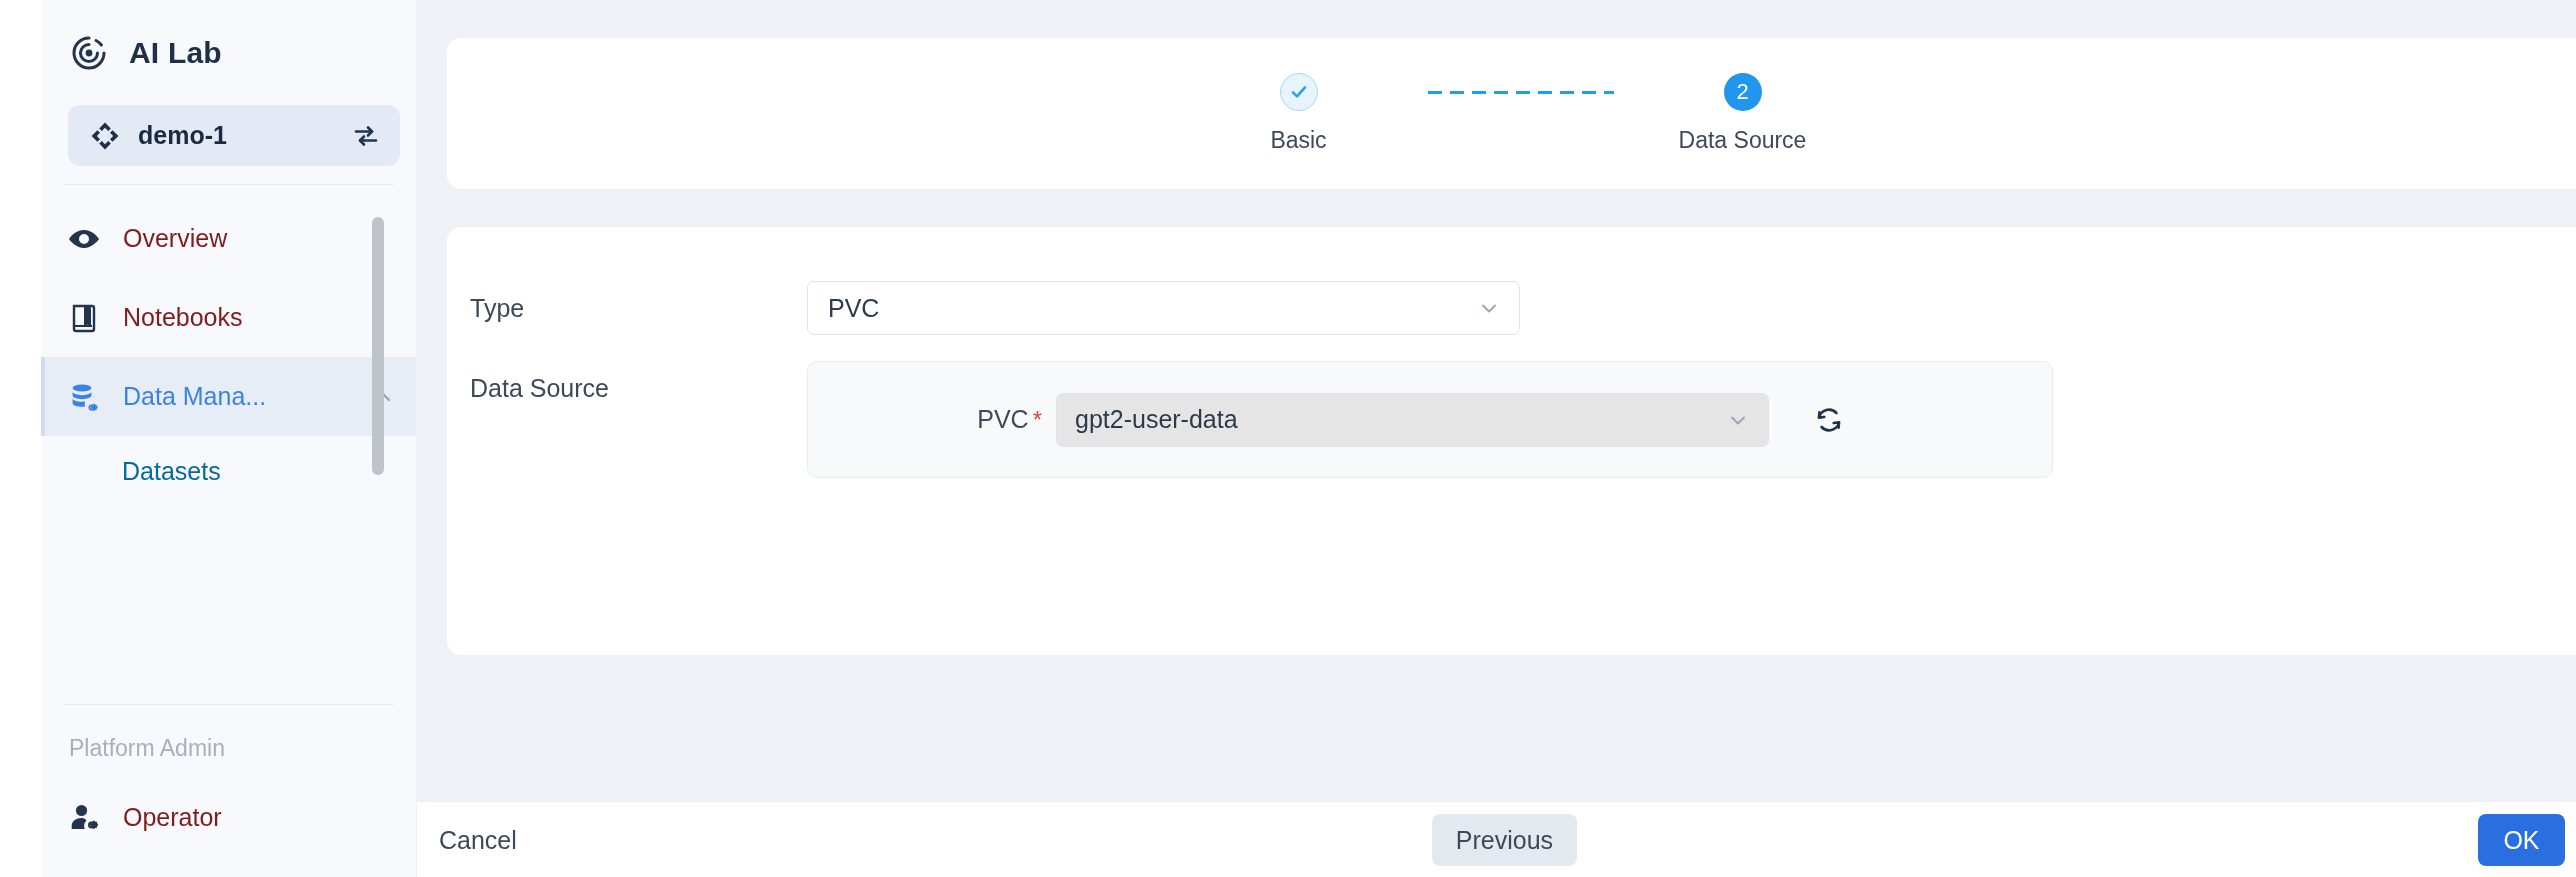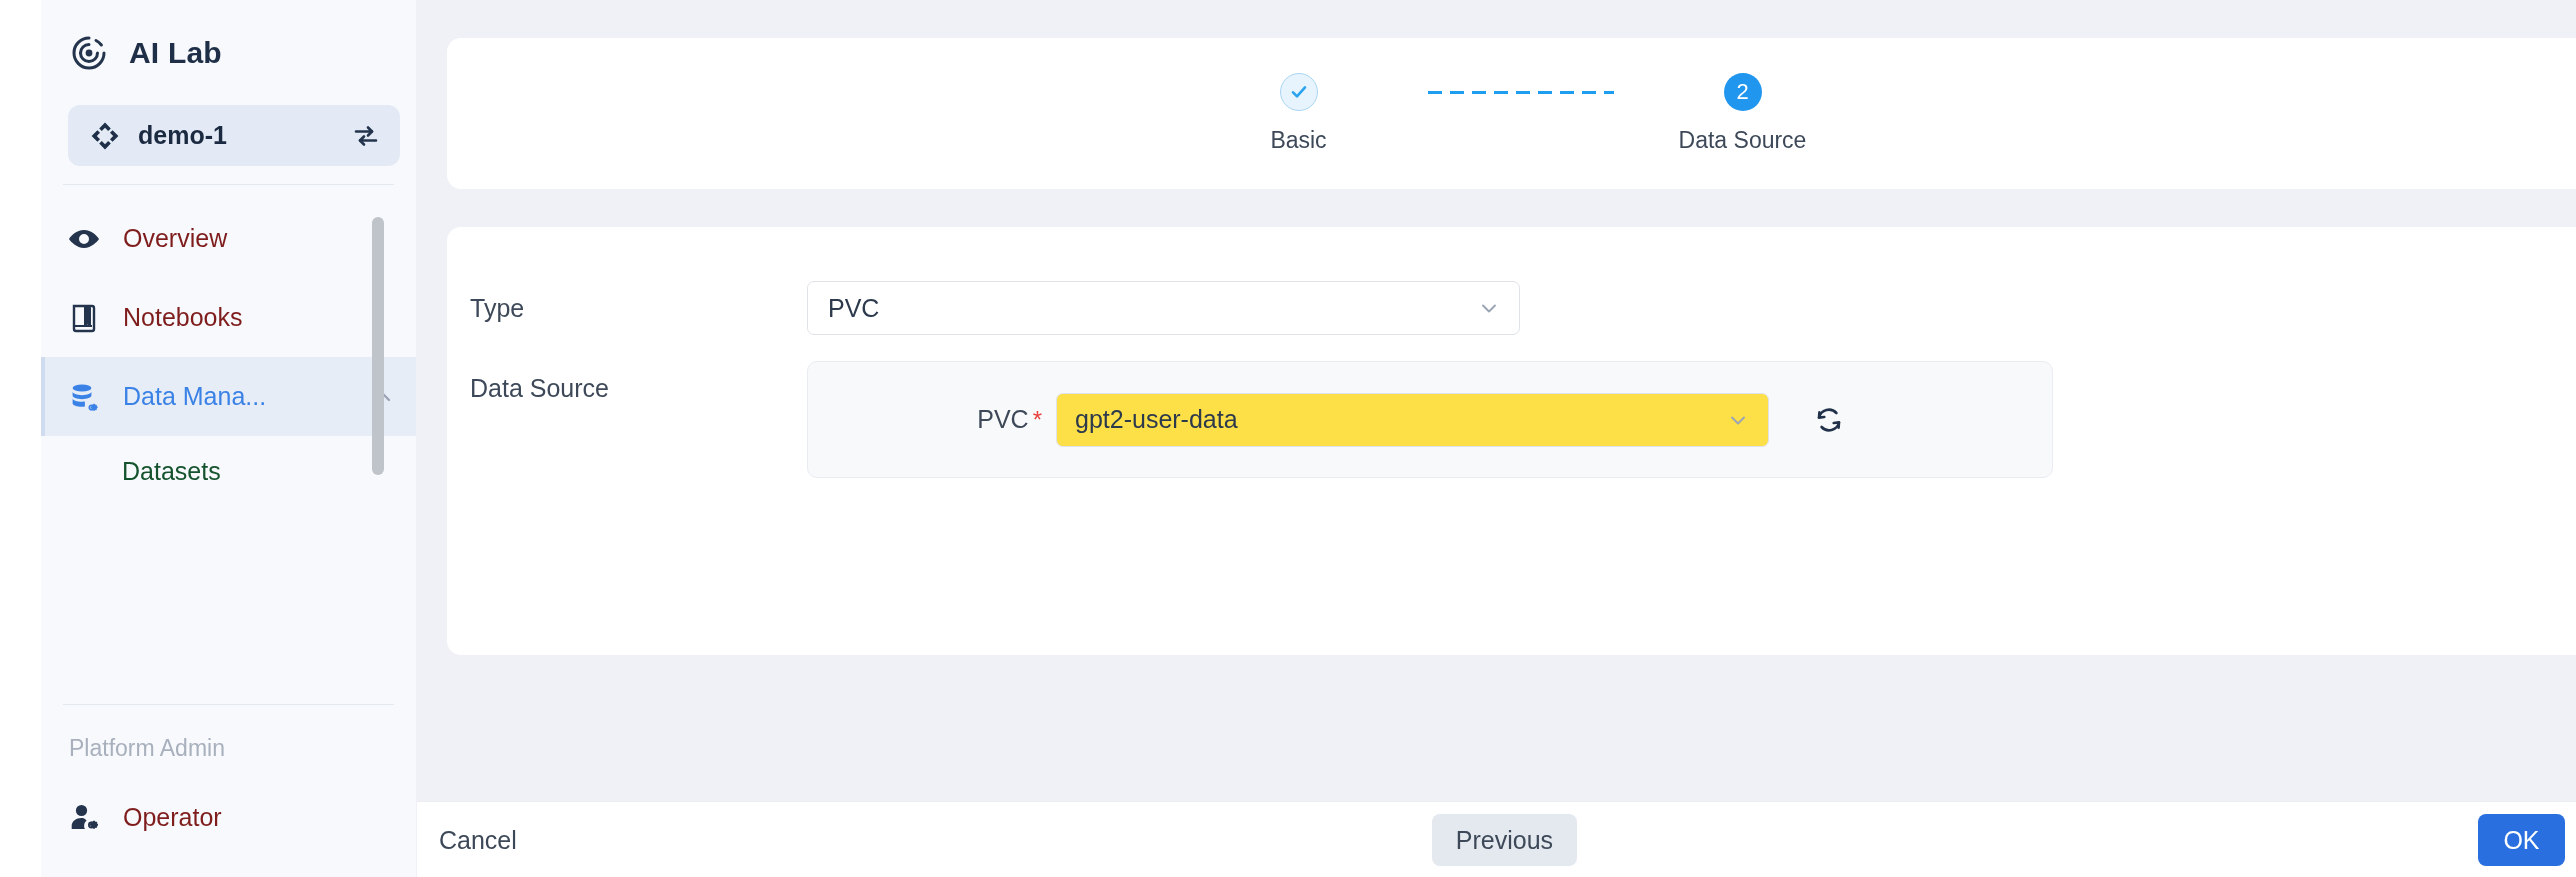--- a/index.html
+++ b/index.html
@@ -92,21 +92,21 @@
     width: 4px; background: #cfdcef;
   }
 
   .nav-sub {
     height: 71px;
     display: flex;
     align-items: center;
     padding-left: 81px;
     cursor: pointer;
   }
-  .nav-sub .nav-sub-label { font-size: 25px; color: #14532d; }
+  .nav-sub .nav-sub-label { font-size: 25px; color: #0369a1; }
 
   .nav-scrollbar-track {
     position: absolute;
     right: 32px; top: 6px;
     width: 12px; height: 500px;
     background: transparent;
   }
   .nav-scrollbar-thumb {
     position: absolute;
     right: 32px; top: 32px;
@@ -266,21 +266,21 @@
     font-size: 25px;
     color: #3d4958;
     line-height: 54px;
   }
   .req-star { color: #e8413c; font-size: 24px; margin-left: 4px; }
   .ds-select {
     width: 713px;
     height: 54px;
     border: 1px solid #dfe3e9;
     border-radius: 7px;
-    background: #fde047;
+    background: #e5e5e5;
     display: flex;
     align-items: center;
     padding: 0 18px 0 18px;
     cursor: pointer;
   }
   .refresh-btn {
     margin-left: 42px;
     width: 36px; height: 36px;
     color: #22324a;
     cursor: pointer;

